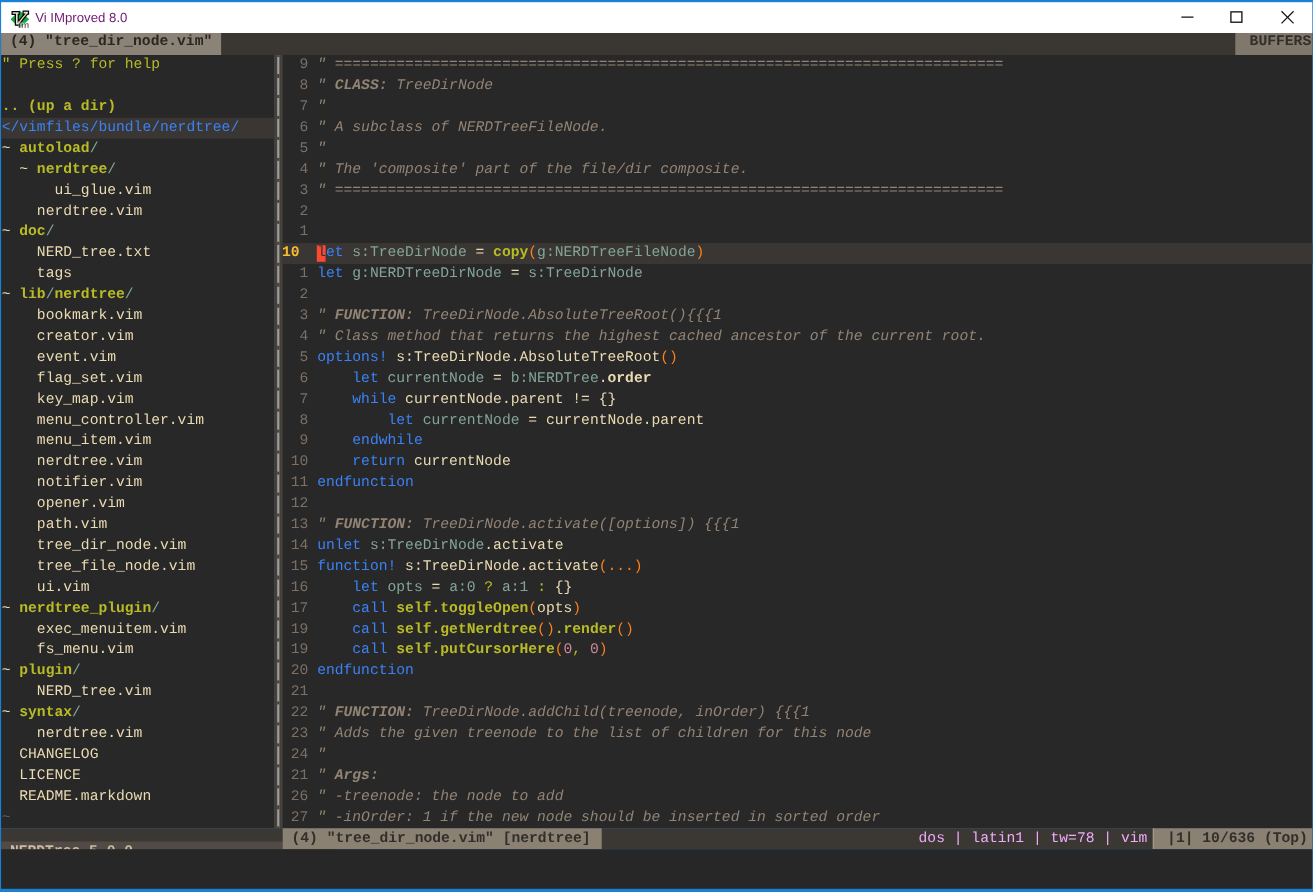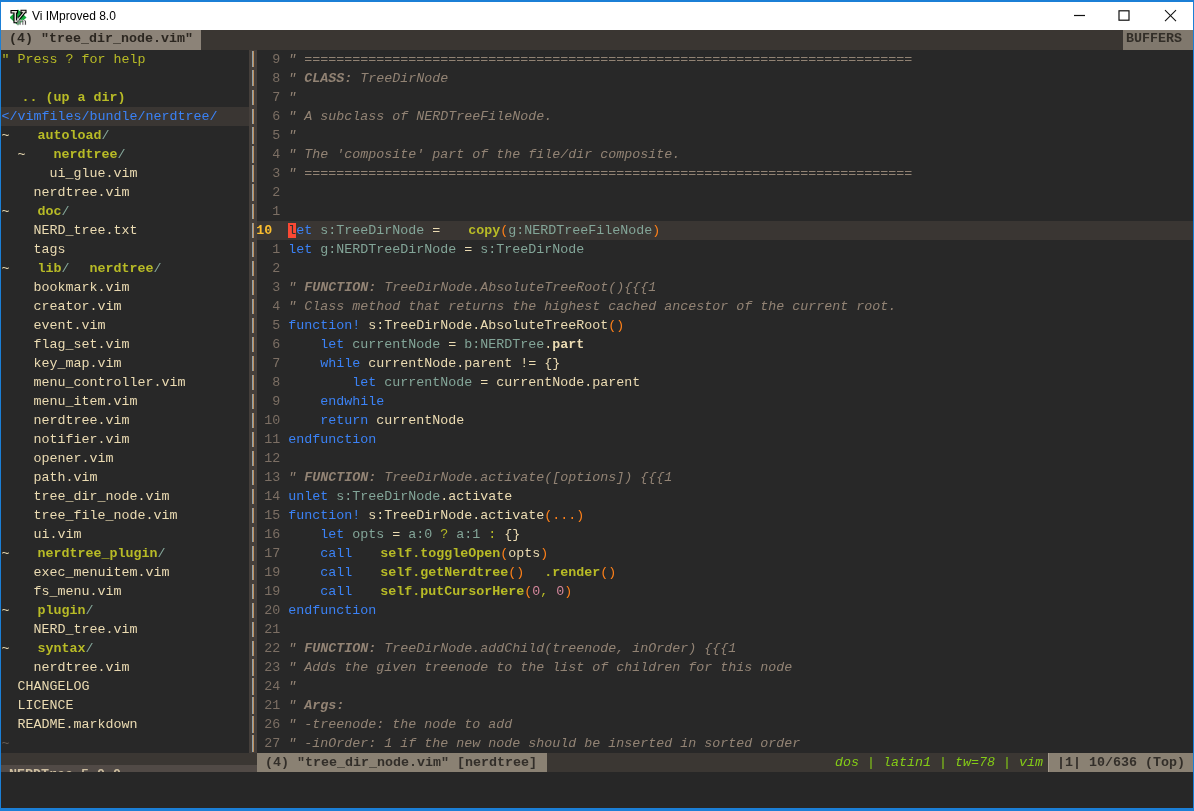--- a/index.html
+++ b/index.html
@@ -1,49 +1,49 @@
 <!DOCTYPE html>
 <html><head>
 <meta charset="utf-8">
 <style>
 * { margin:0; padding:0; box-sizing:border-box; }
 html,body { width:1194px; height:811px; overflow:hidden; background:#282828; }
 #win { position:absolute; left:0; top:0; width:1194px; height:811px; background:#1b7fd6; }
 #titlebar { position:absolute; left:1px; top:2px; width:1192px; height:28px; background:#ffffff; }
-#title { position:absolute; left:31px; top:7px; font:12px "Liberation Sans", sans-serif; color:#000000; }
+#title { position:absolute; left:31px; top:7px; font:12px "Liberation Sans", sans-serif; color:#701a75; }
 #tabbar { position:absolute; left:1px; top:30px; width:1192px; height:20px; background:#3a3632; }
 #tab1 { position:absolute; left:0px; top:0px; width:200px; height:20px; background:#8c8378; font:bold 13.333px/17px "Liberation Mono", monospace; color:#2b2620; padding-left:8px; white-space:pre; }
-#buffers { position:absolute; right:0px; top:0px; width:70px; height:20px; background:#80786d; font:bold 13.333px/17px "Liberation Mono", monospace; color:#322e28; padding-left:3px; white-space:pre; }
+#buffers { position:absolute; right:0px; top:0px; width:70px; height:20px; background:#80786d; font:bold 13.333px/17px "Liberation Mono", monospace; color:#322e28; padding-left:13px; white-space:pre; }
 #content { position:absolute; left:1px; top:50px; width:1192px; height:703px; background:#282828; }
 .hl { position:absolute; background:#3a3633; height:19px; }
 #nhl { left:0px; top:57px; width:247.5px; }
 #chl { left:255.5px; top:171px; width:936.5px; }
 #vsepband { position:absolute; left:247.5px; top:0px; width:8.2px; height:703px; background:#453f3b; }
 #vsep { position:absolute; left:250.6px; top:0px; width:2.9px; height:703px;
   background:repeating-linear-gradient(180deg, #453f3b 0 1.5px, rgba(0,0,0,0) 1.5px 17.5px, #453f3b 17.5px 19px), linear-gradient(90deg, #90a2aa 0 1.45px, #c0905e 1.45px 2.9px); }
 pre { position:absolute; top:0; font:13.333px/19px "Liberation Mono", monospace; color:#ebdbb2; white-space:pre; }
 #ntree { left:0.5px; }
 #code { left:255.3px; }
 .c { color:#928374; font-style:italic; }
 .r { color:#3b82f6; }
-.g { color:#b8bb26; font-weight:bold;margin-left:20px; }
+.g { color:#b8bb26; font-weight:bold; }
 .q { color:#b8bb26; }
 .b { color:#83a598; }
 .o { color:#fe8019; }
 .p { color:#d3869b; }
 .y { color:#fabd2f; font-weight:bold; }
 .n { color:#7c6f64; }
 .bd { font-weight:bold; }
 .dim { color:#665c54; }
 .cur { background:#fb4934; color:#32302f; }
 #statusbar { position:absolute; left:1px; top:753px; width:1192px; height:19px; background:#3b3733; font:13.333px/19px "Liberation Mono", monospace; }
 #st1 { position:absolute; left:0; top:12px; width:304px; height:19px; background:#514a46; color:#ccbd9f; font-weight:bold; padding-left:8px; white-space:pre; }
 #st2 { position:absolute; left:256px; top:0; width:290px; height:19px; background:#8a8173; color:#322e29; font-weight:bold; padding-left:8px; white-space:pre; }
-#st3 { position:absolute; right:150px; top:0; height:21px; color:#84cc16; white-space:pre;font-style:italic; }
-#st4 { position:absolute; left:1047px; top:0; width:145px; height:19px; background:#8a8173; color:#322e29; font-weight:bold; padding-left:0; border-left:1.5px solid #a59b8d; white-space:pre;text-align:center; }
+#st3 { position:absolute; right:150px; top:0; height:21px; color:#f0abfc; white-space:pre; }
+#st4 { position:absolute; left:1047px; top:0; width:145px; height:19px; background:#8a8173; color:#322e29; font-weight:bold; padding-left:12px; border-left:1.5px solid #a59b8d; white-space:pre; }
 #cmdline { position:absolute; left:1px; top:772px; width:1192px; height:36px; background:#272727; }
 </style>
 </head>
 <body>
 <div id="win">
   <div id="titlebar">
     <svg width="17" height="17" style="position:absolute;left:9px;top:7px" viewBox="0 0 17 17">
       <polygon points="8,0.5 16.5,8.5 8,16.5 -0.5,8.5" fill="#14a83c"></polygon>
       <polygon points="1,1.5 7.5,1.5 7.5,4 6.6,4 6.6,10.5 12.2,3.8 11,3.8 11,1.2 16,1.2 16,3.8 15,3.8 6.8,13.8 4,13.8 4,4 1,4" fill="#e4e1d8" stroke="#000000" stroke-width="1.1"></polygon>
       <text x="6.7" y="16" font-family="Liberation Sans, sans-serif" font-size="8.5" font-weight="bold" fill="#1a1a1a" stroke="#f0f0f0" stroke-width="0.35">im</text>
@@ -109,22 +109,22 @@
 <span class="n">  5 </span><span class="c">"</span>
 <span class="n">  4 </span><span class="c">" The 'composite' part of the file/dir composite.</span>
 <span class="n">  3 </span><span class="c">" ============================================================================</span>
 <span class="n">  2 </span>
 <span class="n">  1 </span>
 <span class="y">10  </span><span class="cur">l</span><span class="r">et</span> <span class="b">s:TreeDirNode</span> = <span class="g">copy</span><span class="o">(</span><span class="b">g:NERDTreeFileNode</span><span class="o">)</span>
 <span class="n">  1 </span><span class="r">let</span> <span class="b">g:NERDTreeDirNode</span> = <span class="b">s:TreeDirNode</span>
 <span class="n">  2 </span>
 <span class="n">  3 </span><span class="c">" <span class="bd">FUNCTION:</span> TreeDirNode.AbsoluteTreeRoot(){{{1</span>
 <span class="n">  4 </span><span class="c">" Class method that returns the highest cached ancestor of the current root.</span>
-<span class="n">  5 </span><span class="r">function</span><span class="r">!</span> s:TreeDirNode.AbsoluteTreeRoot<span class="o">()</span>
-<span class="n">  6 </span>    <span class="r">let</span> <span class="b">currentNode</span> = <span class="b">b:NERDTree</span>.<span class="bd">part</span>
+<span class="n">  5 </span><span class="r">options</span><span class="r">!</span> s:TreeDirNode.AbsoluteTreeRoot<span class="o">()</span>
+<span class="n">  6 </span>    <span class="r">let</span> <span class="b">currentNode</span> = <span class="b">b:NERDTree</span>.<span class="bd">order</span>
 <span class="n">  7 </span>    <span class="r">while</span> currentNode.parent != {}
 <span class="n">  8 </span>        <span class="r">let</span> <span class="b">currentNode</span> = currentNode.parent
 <span class="n">  9 </span>    <span class="r">endwhile</span>
 <span class="n"> 10 </span>    <span class="r">return</span> currentNode
 <span class="n"> 11 </span><span class="r">endfunction</span>
 <span class="n"> 12 </span>
 <span class="n"> 13 </span><span class="c">" <span class="bd">FUNCTION:</span> TreeDirNode.activate([options]) {{{1</span>
 <span class="n"> 14 </span><span class="r">unlet</span> <span class="b">s:TreeDirNode</span>.activate
 <span class="n"> 15 </span><span class="r">function!</span> s:TreeDirNode.activate<span class="o">(...)</span>
 <span class="n"> 16 </span>    <span class="r">let</span> <span class="b">opts</span> = <span class="b">a:0</span> <span class="q">?</span> <span class="b">a:1</span> <span class="q">:</span> {}

